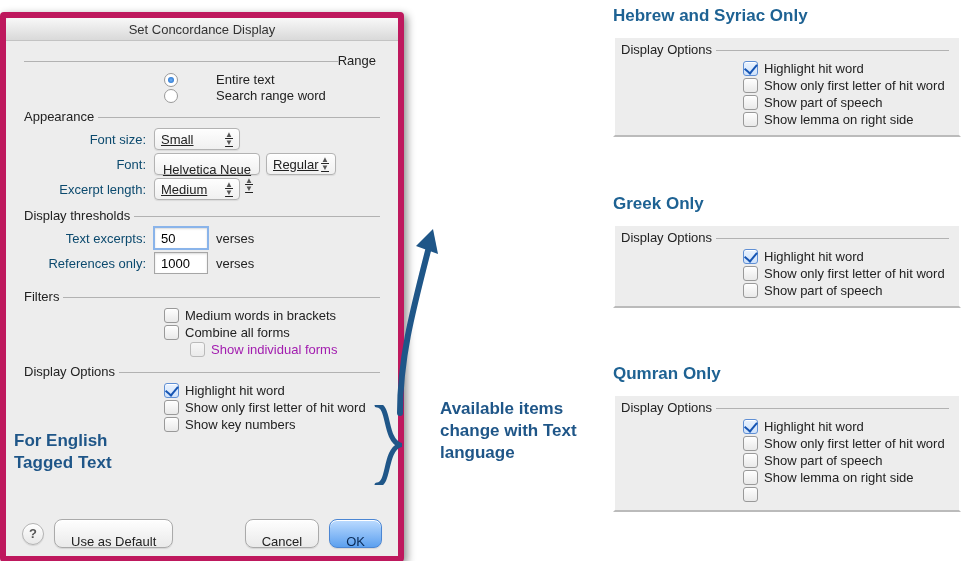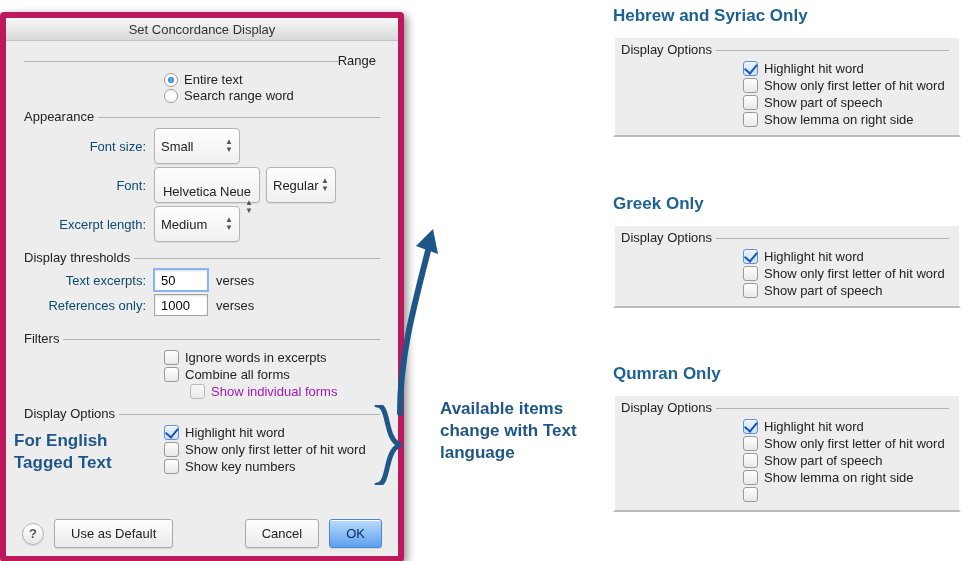--- a/index.html
+++ b/index.html
@@ -66,39 +66,40 @@
     margin: 3px 0;
   }
   .lbl {
     width: 130px;
     text-align: right;
     padding-right: 8px;
     font-size: 13px;
     color: #0c4a6e;
   }
   .radio-col { padding-left: 140px; }
-  .radio-row { display:flex; align-items:center; margin: 1px 0; }
+  .radio-row { display:flex; align-items:center; margin: 1px 0; gap: 32px; }
   .radio {
     width: 14px; height: 14px;
     border: 1px solid #999; border-radius: 50%;
     background: #fff; display:inline-flex;
     align-items:center; justify-content:center;
     margin-right:6px;
   }
   .radio.checked::after {
     content:""; width:6px; height:6px; border-radius:50%;
     background: radial-gradient(#6fb0f3,#1a67c7);
   }
   .select {
     display:flex; align-items:center;
-    height: 36px; padding: 16px 6px;
+    height: 22px; padding: 8px 6px;
     background: linear-gradient(#fefefe,#f0f0f0);
     border: 1px solid #b3b3b3; border-radius: 4px;
     box-shadow: inset 0 1px 0 #fff, 0 1px 1px rgba(0,0,0,0.08);
     font-size: 13px;
+    text-decoration: underline;
   }
   .select .arrows {
     margin-left: auto; font-size: 8px; line-height:8px; color:#555;
     display:flex; flex-direction:column;
   }
   .input {
     height: 22px; padding: 0 6px;
     border: 1px solid #a6a6a6; background:#fff;
     box-shadow: inset 0 1px 2px rgba(0,0,0,0.15);
     font-size: 13px;
@@ -128,21 +129,21 @@
     display:flex; align-items:center; padding: 0 16px;
   }
   .help {
     width:22px; height:22px; border-radius:50%;
     border:1px solid #b3b3b3;
     background: linear-gradient(#fefefe,#e8e8e8);
     box-shadow: inset 0 1px 0 #fff, 0 1px 1px rgba(0,0,0,0.1);
     text-align:center; line-height:20px; font-weight:bold; color:#555;
   }
   .btn {
-    height:29px; padding:4px 16px; border:1px solid #aaa; border-radius:3px;
+    height:29px; padding:12px 16px; border:1px solid #aaa; border-radius:8px;
     background: linear-gradient(#fefefe,#eaeaea);
     box-shadow: inset 0 1px 0 #fff, 0 1px 1px rgba(0,0,0,0.1);
     font-size:13px; line-height:20px;
   }
   .btn.primary {
     background: linear-gradient(#bcdbff,#5ca0ef);
     border-color:#4b86d3; color:#0a2a55;
   }
 
   
@@ -262,21 +263,21 @@
       <input class="input" style="width: 54px;" value="1000">
       <span style="margin-left:8px;">verses</span>
     </div>
   </div>
 
   <div class="group" style="padding-top:12px;">
     <div class="legend"><span>Filters</span></div>
     <div class="check-col">
       <div class="check-row">
         <span class="checkbox"></span>
-        <span>Ignore words in excerpts</span>
+        <span>Medium words in brackets</span>
       </div>
       <div class="check-row">
         <span class="checkbox"></span>
         <span>Combine all forms</span>
       </div>
     </div>
     <div class="check-row indent">
       <span class="checkbox" style="opacity:.6"></span>
       <span>Show individual forms</span>
     </div>

